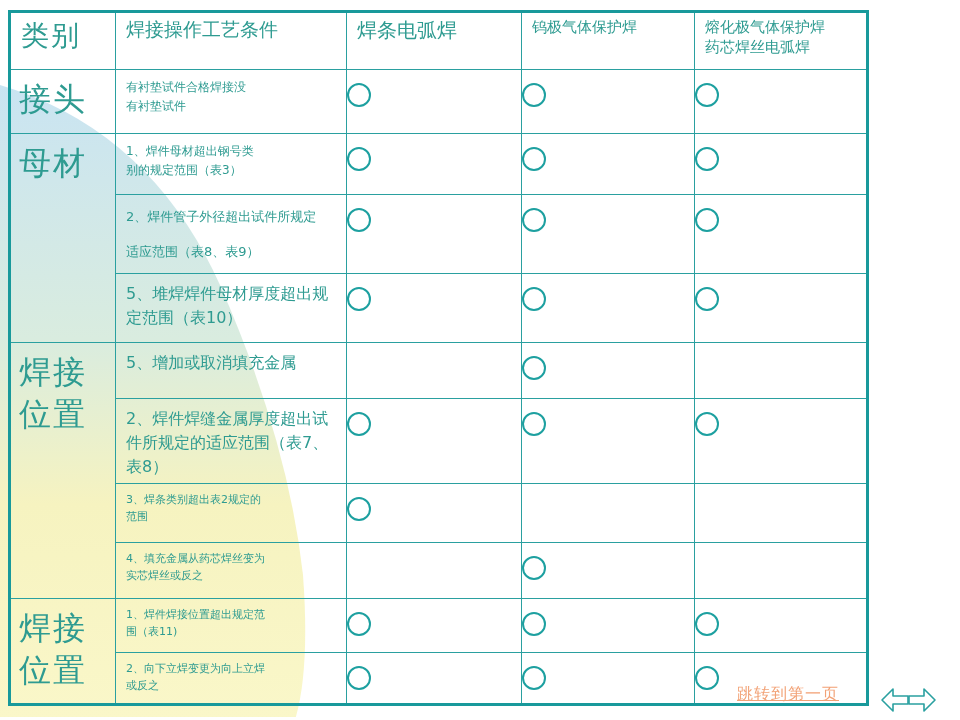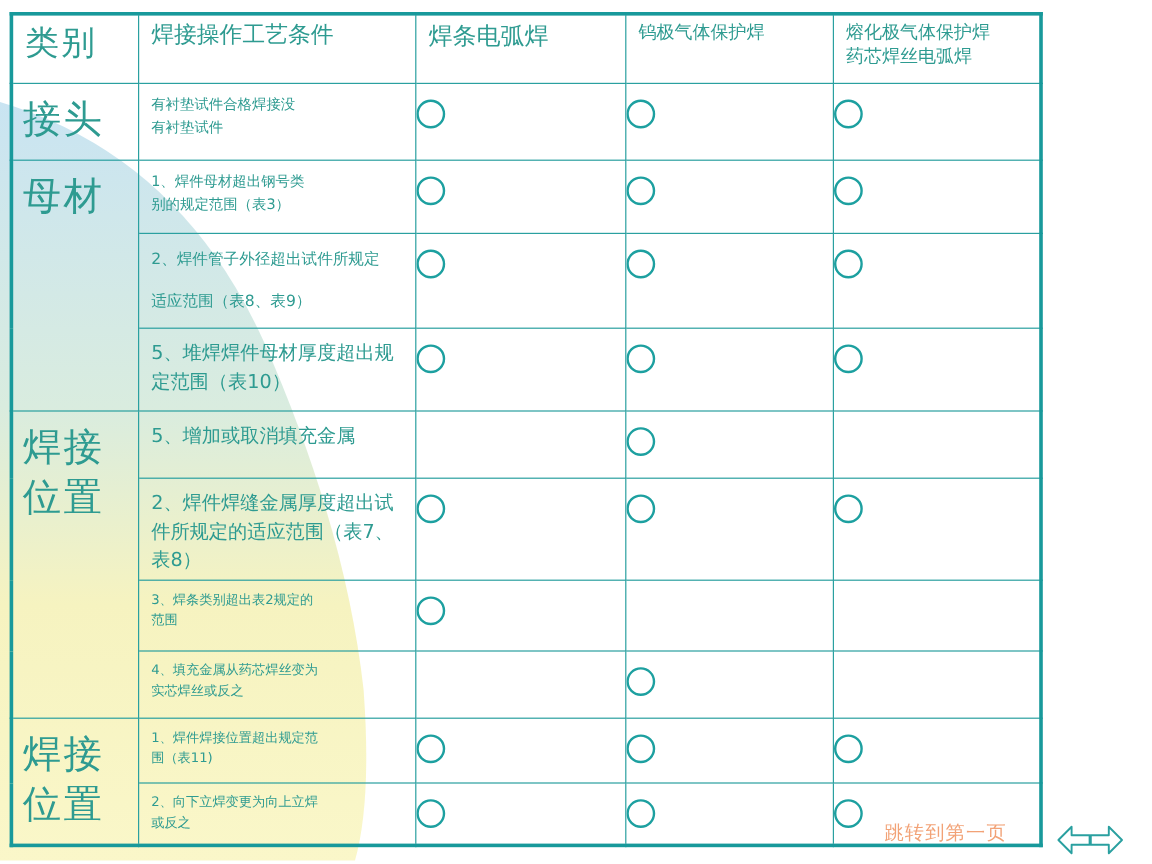--- a/index.html
+++ b/index.html
@@ -53,21 +53,21 @@
   td.mark { text-align:center; }
   span.ring {
     display:inline-block; width:24px; height:24px;
     border:2px solid #1da0a0; border-radius:50%;
     margin-top:13px; background:transparent;
   }
 
   
   a#jumpLink {
     position:absolute; left:737px; top:684px; z-index:3;
-    font-size:16px; color:#f2a276; 
+    font-size:16px; color:#f2a276; text-decoration:underline;
     letter-spacing:1px; cursor:pointer;
   }
   #navArrows { position:absolute; left:880px; top:686px; z-index:3; display:flex; }
   #navArrows .navBtn { cursor:pointer; display:block; }
 </style>
 </head>
 <body>
 
 <div id="slide">
 

